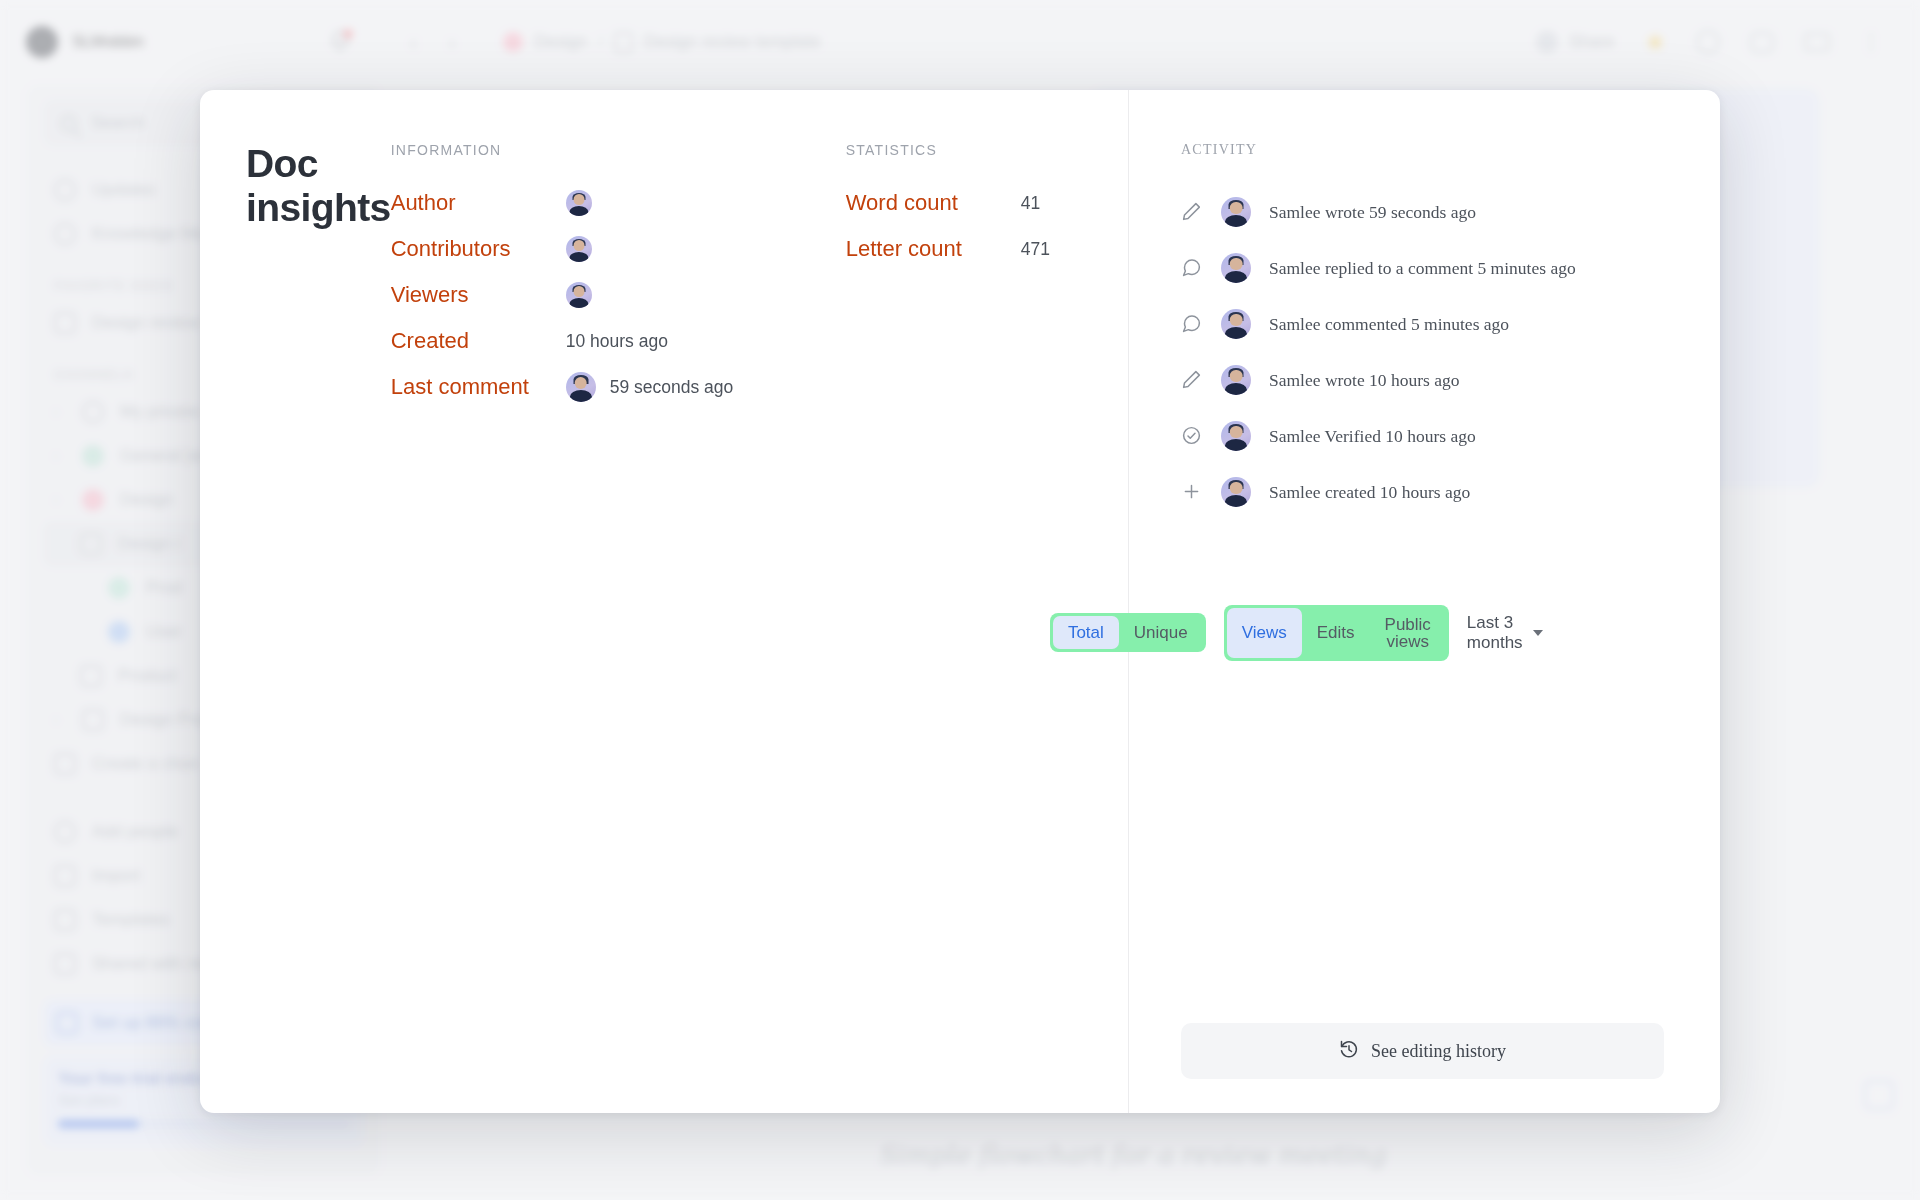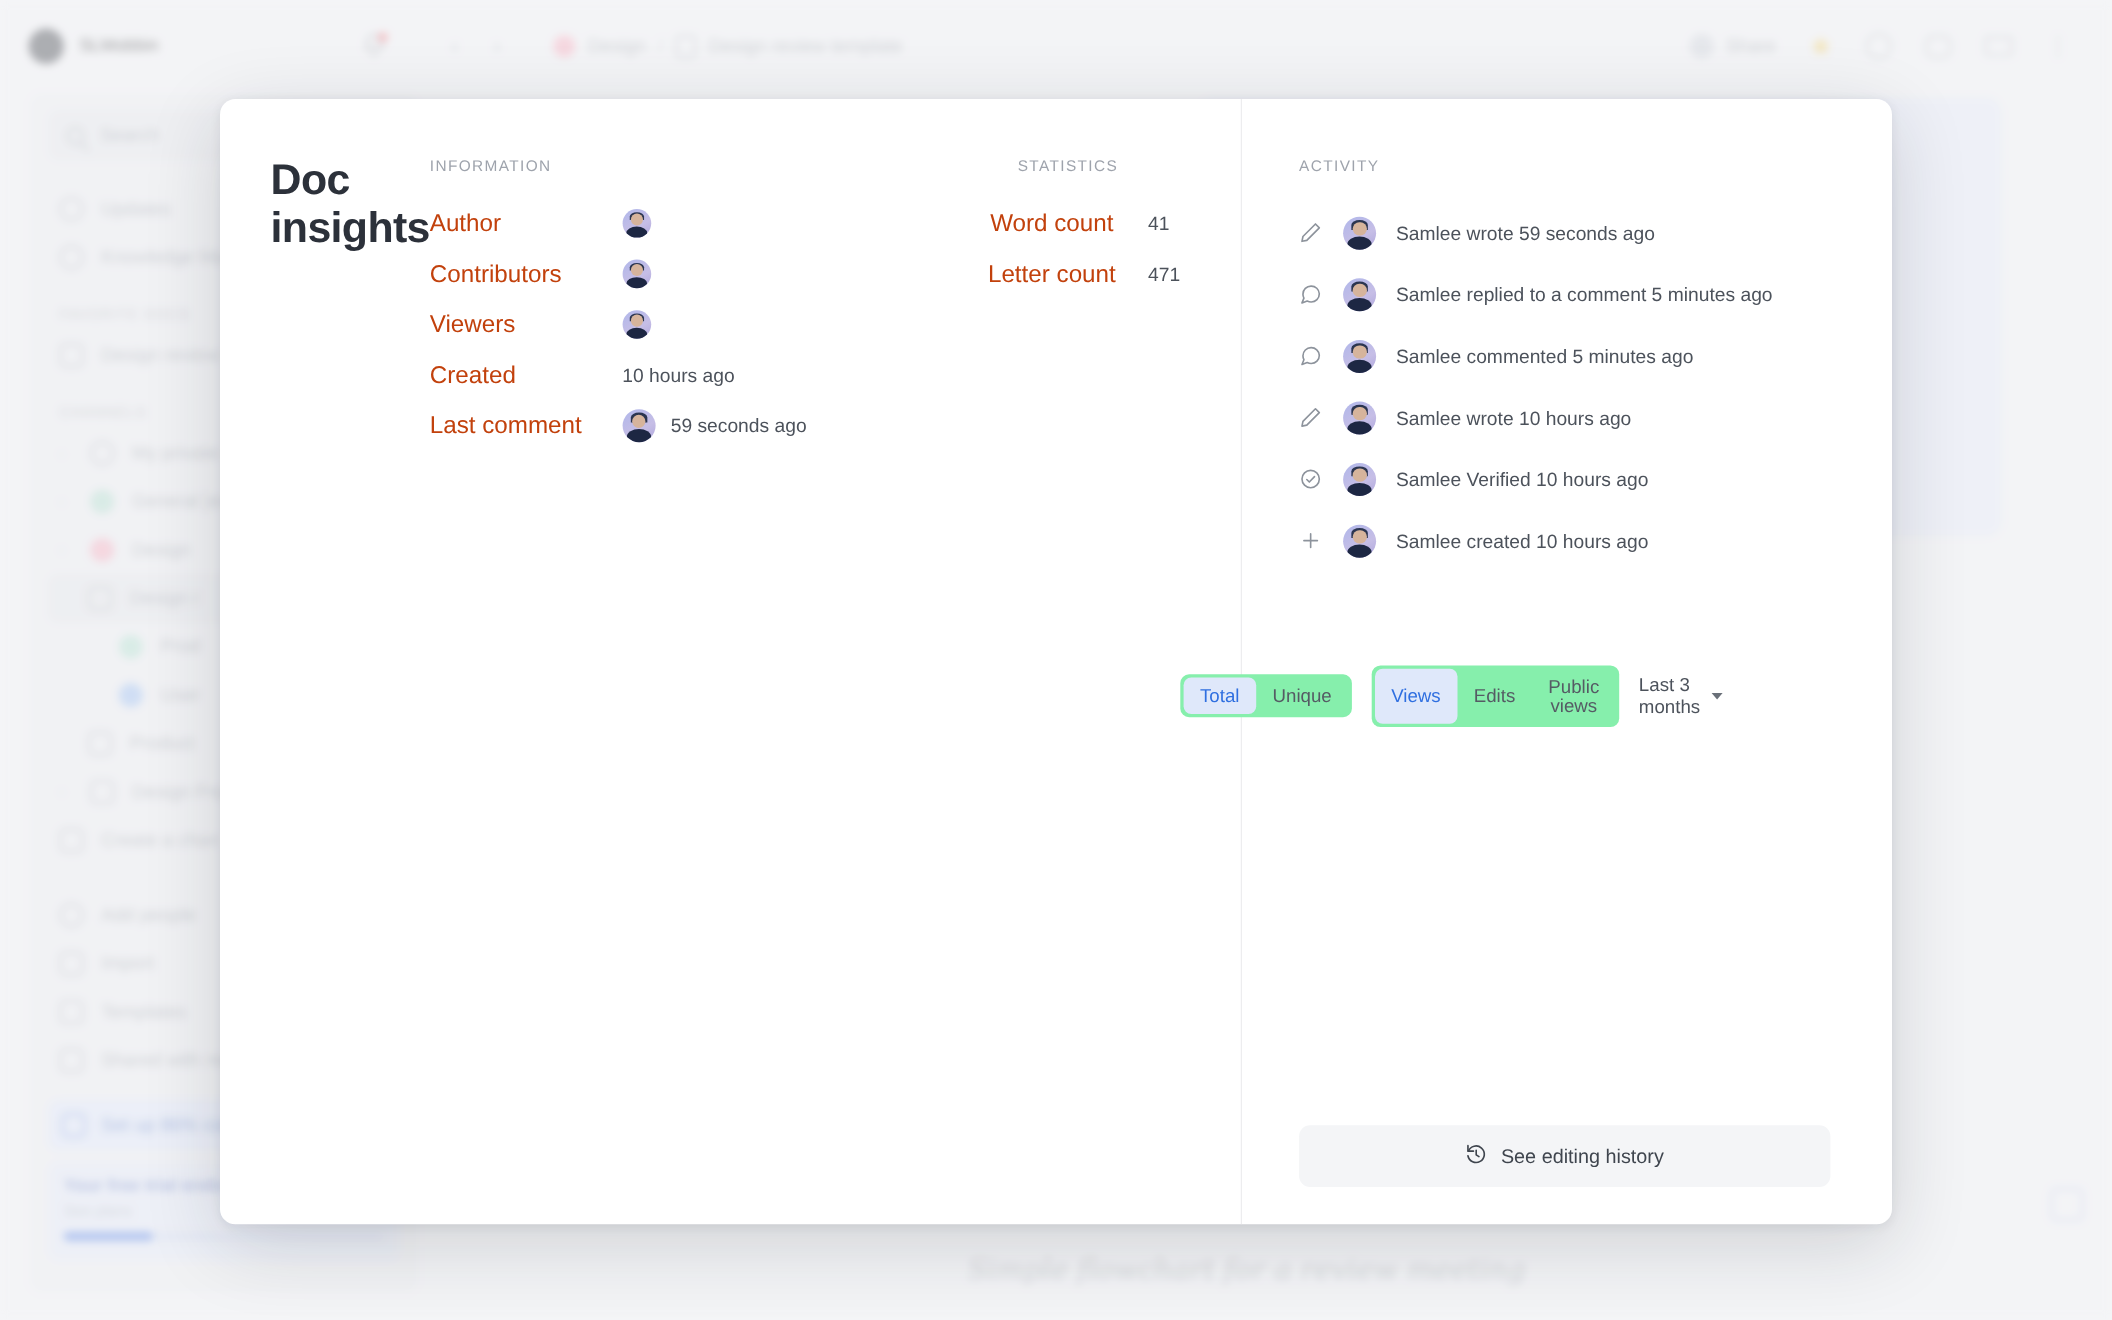--- a/index.html
+++ b/index.html
@@ -151,31 +151,31 @@
   .modal-left {
     width: 928px; flex: none;
     padding: 52px 56px 34px 46px;
     display: flex; flex-direction: row;
     position: relative;
   }
   .modal-divider { width: 1px; background: #ececee; flex: none; }
   .modal-right {
     flex: 1;
     padding: 52px 56px 34px 52px;
-    display: flex; flex-direction: column;
+    display: flex; flex-direction: column; font-family: Liberation Serif, serif;
   }
 
   .modal-title {
     font-size: 39px; font-weight: 700; color: #2c313a;
     letter-spacing: -.6px; margin-bottom: 43px;
   }
 
-  .cols { display: flex; gap: 23px; }
+  .cols { display: flex; }
   .col-info { width: 455px; flex: none; }
-  .col-stats { flex: 1; text-align: center; }
+  .col-stats { flex: 1; }
 
   .section-head {
     font-size: 14px; letter-spacing: 1.25px; color: #9ea3ac;
     margin-bottom: 22px; text-transform: uppercase;
   }
   .kv { display: flex; align-items: center; height: 46px; }
   .kv-key { width: 175px; flex: none; font-size: 22px; color: #c2410c; }
   .kv-val { font-size: 17.5px; color: #4c525b; display: flex; align-items: center; gap: 14px; }
   .avatar-wrap {
     width: 26px; height: 26px; border-radius: 50%; overflow: hidden;

